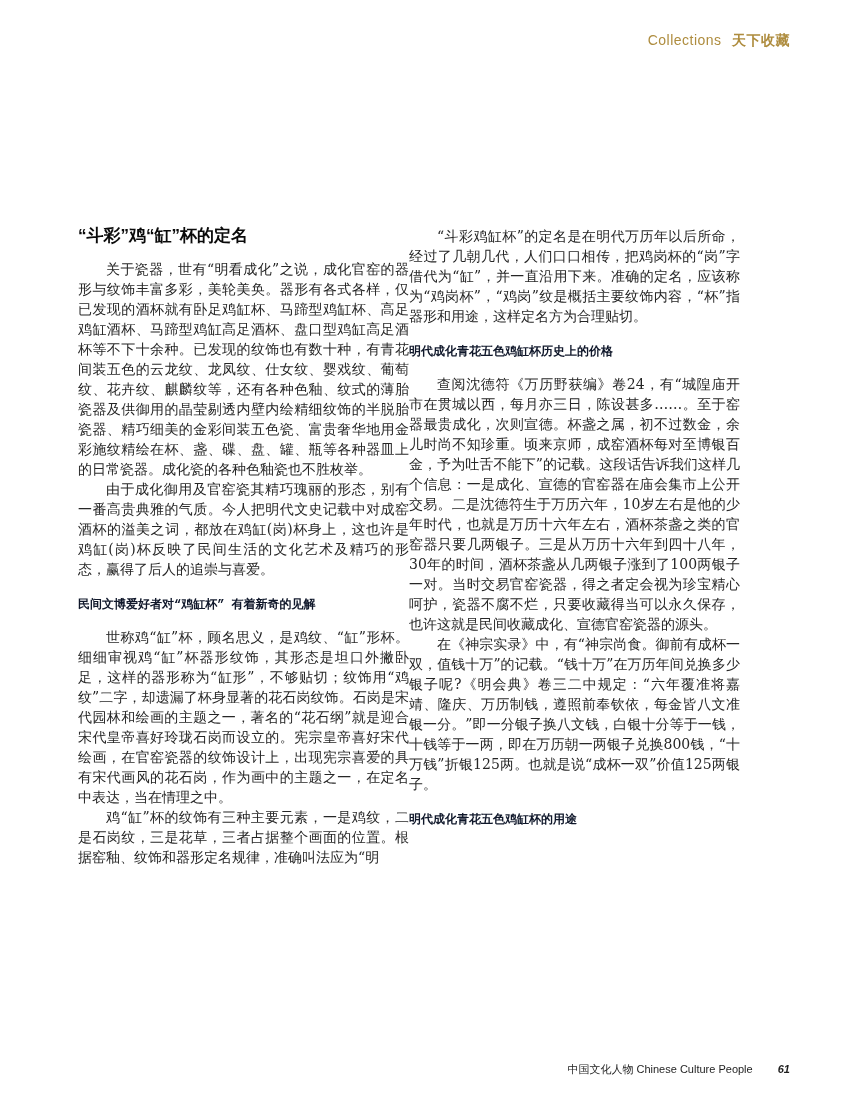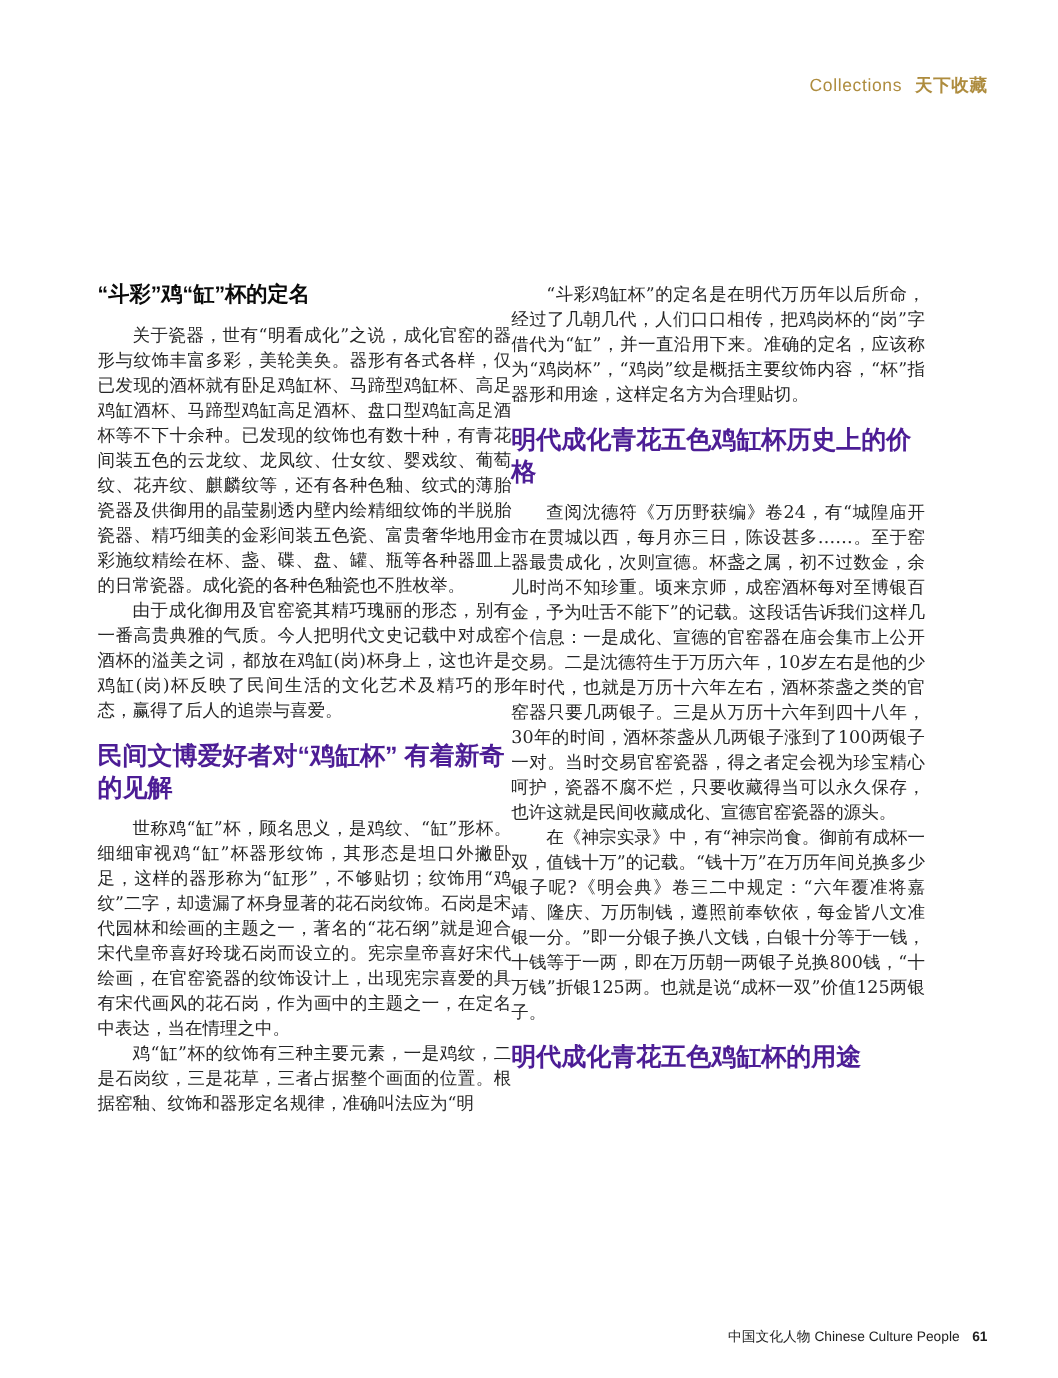--- a/index.html
+++ b/index.html
@@ -5,21 +5,21 @@
   html,body{margin:0;padding:0;}
   body{
     width:846px;height:1102px;
     background:#ffffff;
     position:relative;
     font-family:"DejaVu Serif","Liberation Serif",serif;
     color:#262626;
     overflow:hidden;
   }
   .page-header{
-    position:absolute;top:60px;right:56px;
+    position:absolute;top:32px;right:56px;
     font-family:"Liberation Sans","DejaVu Sans",sans-serif;
     font-size:14px;color:#AE8C3E;letter-spacing:.5px;
   }
   .page-header .zh{font-weight:bold;margin-left:6px;}
   .columns{
     position:absolute;left:78px;top:226px;
     display:flex;
   }
   .col{width:331px;}
   .col p{
@@ -28,30 +28,30 @@
     text-align:justify;
     text-justify:inter-ideograph;
   }
   .col p.indent{text-indent:2em;}
   h1.article-title{
     font-family:"Liberation Sans","DejaVu Sans",sans-serif;
     font-size:17px;line-height:20px;
     margin:0 0 13px 0;color:#0a0a0a;
   }
   h2.section-title{
-    font-family:Liberation Sans, sans-serif;
-    font-size:20px;line-height:26px;
-    margin:13px 0 9px 0;color:#4c1d95;
+    font-family:Liberation Mono, monospace;
+    font-size:12px;line-height:26px;
+    margin:13px 0 9px 0;color:#0f172a;
   }
   .page-footer{
     position:absolute;top:1062px;right:56px;
     font-family:"Liberation Sans","DejaVu Sans",sans-serif;
     font-size:11px;color:#1e1e1e;
   }
-  .page-footer .page-num{font-weight:bold;margin-left:7px;}
+  .page-footer .page-num{font-weight:bold;margin-left:22px;font-style:italic;}
 </style>
 </head>
 <body>
 
 <div class="page-header">
   <span class="en">Collections</span>
   <span class="zh">天下收藏</span>
 </div>
 
 <div class="columns">

